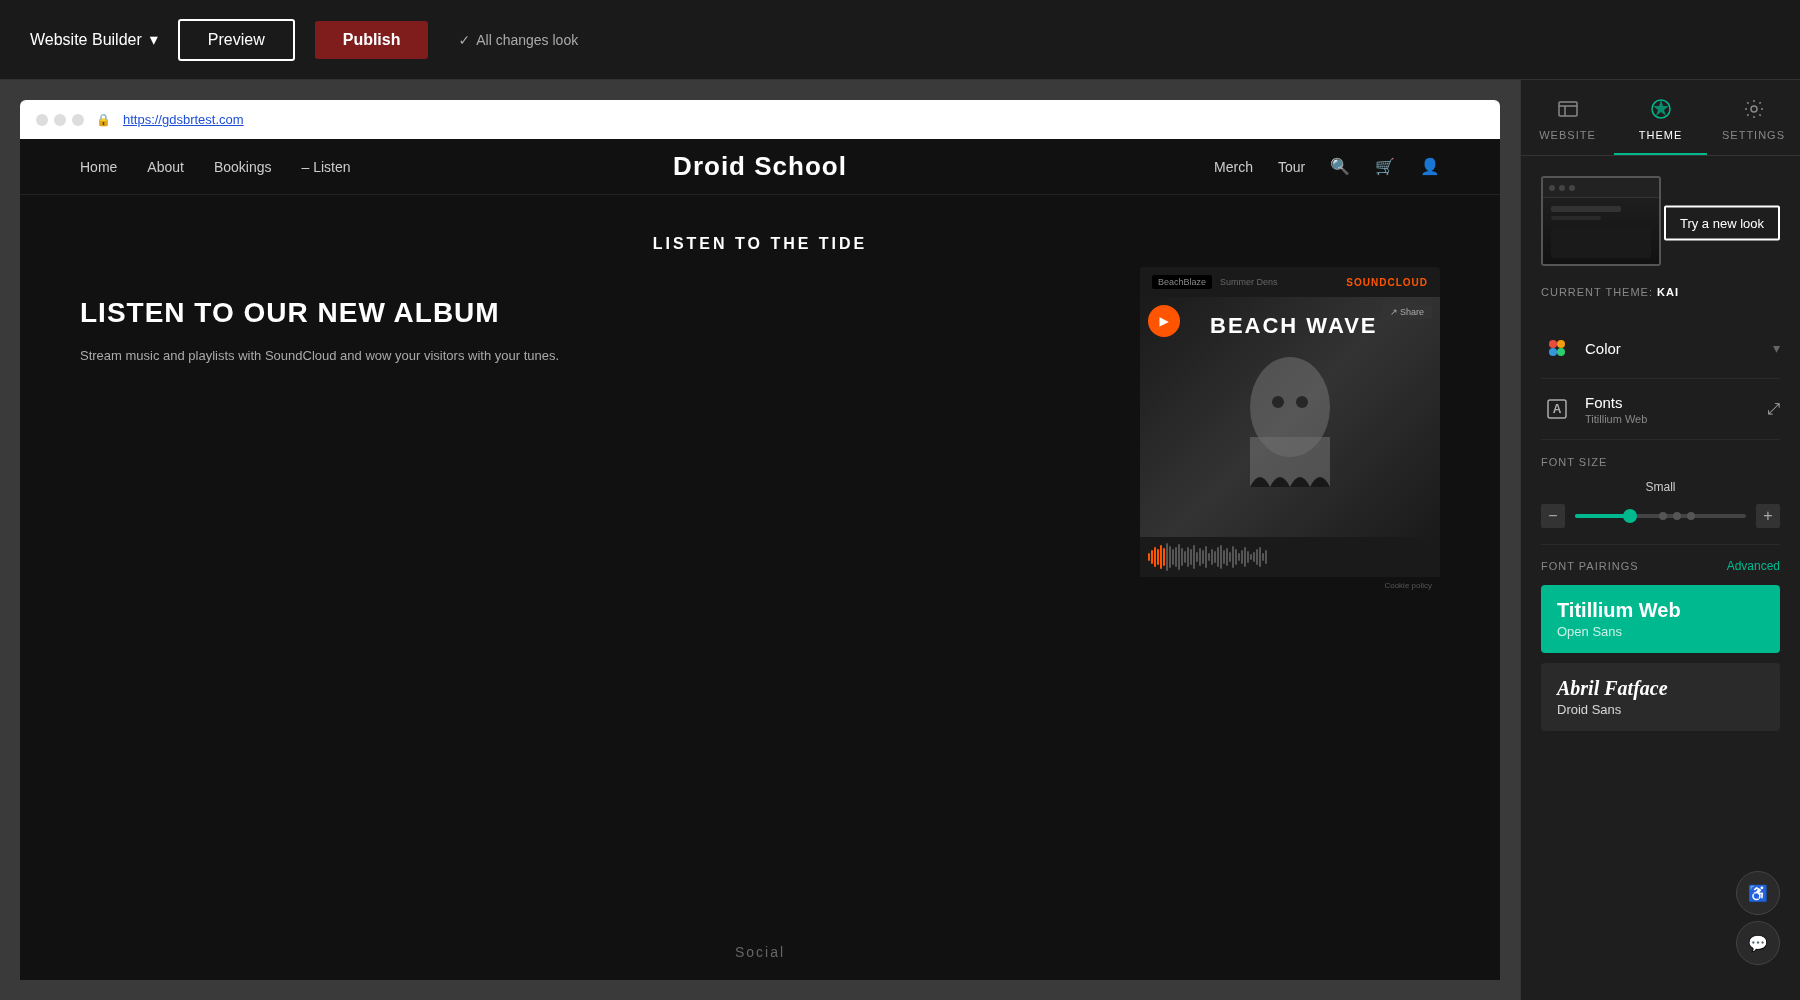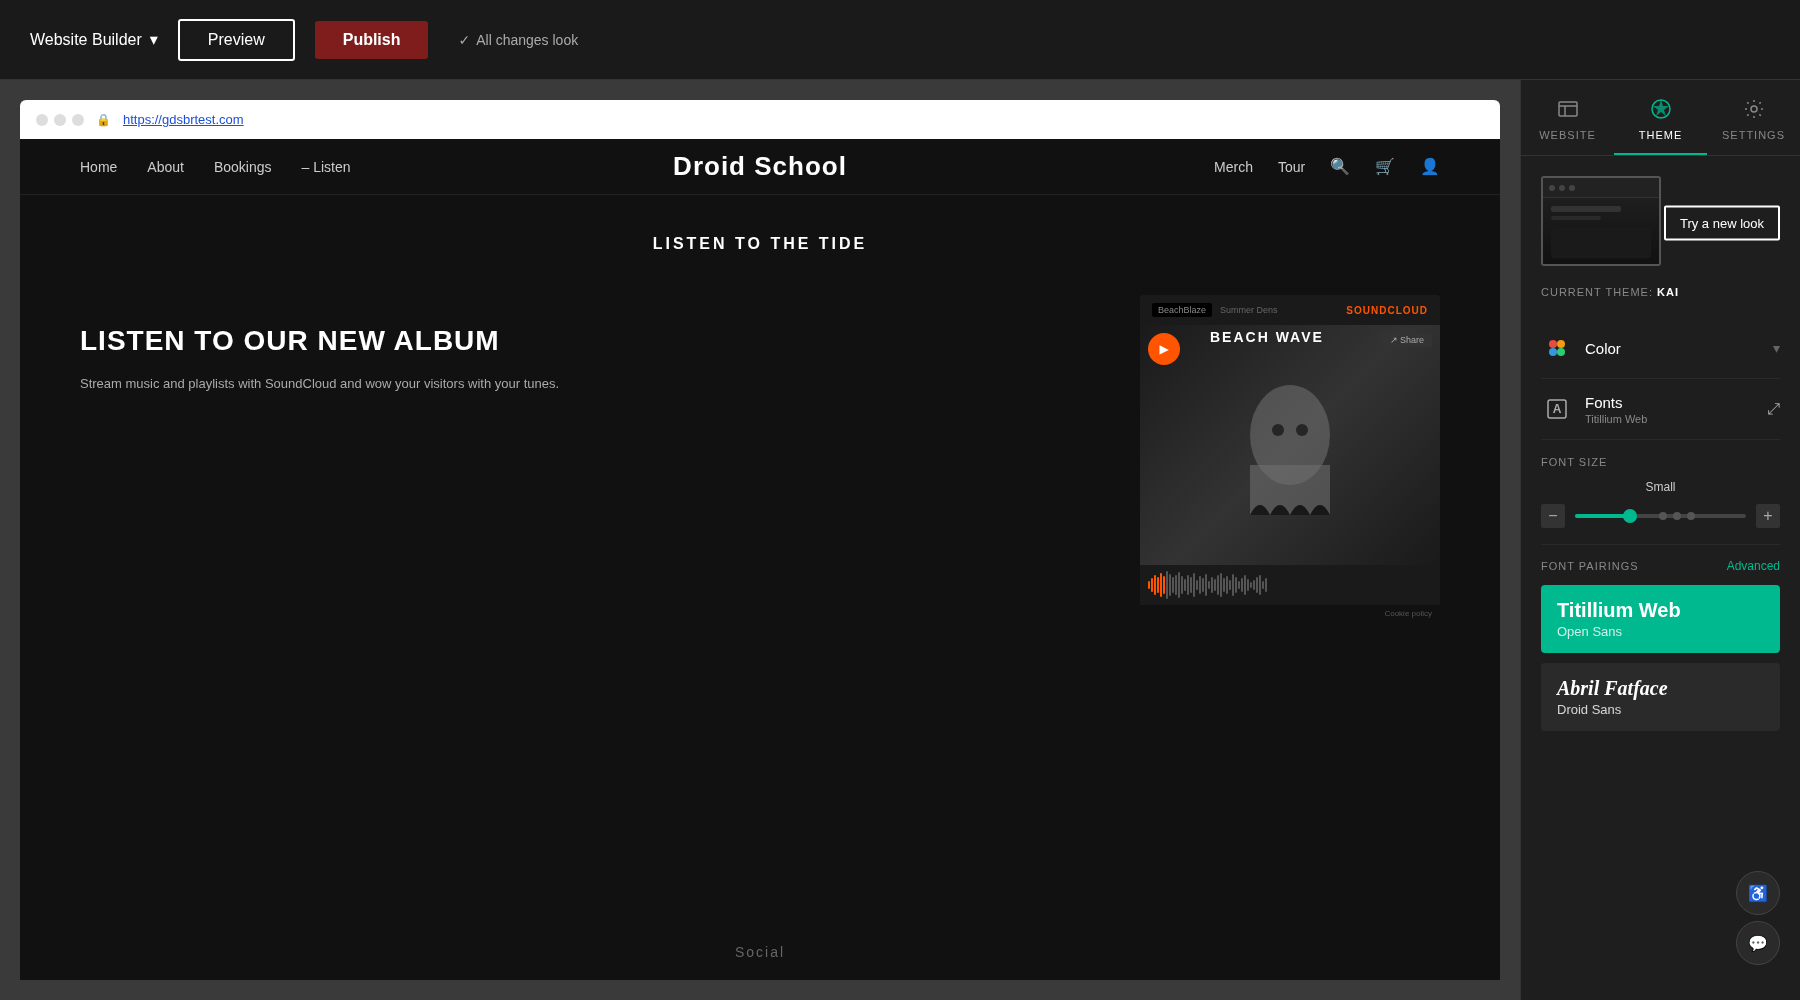--- a/index.html
+++ b/index.html
@@ -169,21 +169,21 @@
       padding: 40px 60px;
       overflow: hidden;
       position: relative;
     }
     .listen-title {
       color: #fff;
       font-size: 16px;
       font-weight: 600;
       letter-spacing: 3px;
       text-align: center;
-      margin-bottom: 42px;
+      margin-bottom: 14px;
     }
     .album-section {
       display: flex;
       gap: 40px;
       align-items: flex-start;
     }
     .album-text {
       flex: 1;
       padding-top: 30px;
     }
@@ -252,24 +252,24 @@
       display: flex;
       align-items: center;
       justify-content: center;
     }
     
     .ghost-svg {
       opacity: 0.7;
     }
     .sc-album-title {
       position: absolute;
-      top: 4px;
+      top: 16px;
       left: 70px;
       color: #fff;
-      font-size: 14px;
+      font-size: 22px;
       font-weight: 800;
       letter-spacing: 2px;
     }
     .sc-play-btn {
       position: absolute;
       top: 8px;
       left: 8px;
       width: 32px;
       height: 32px;
       background: #ff5500;

